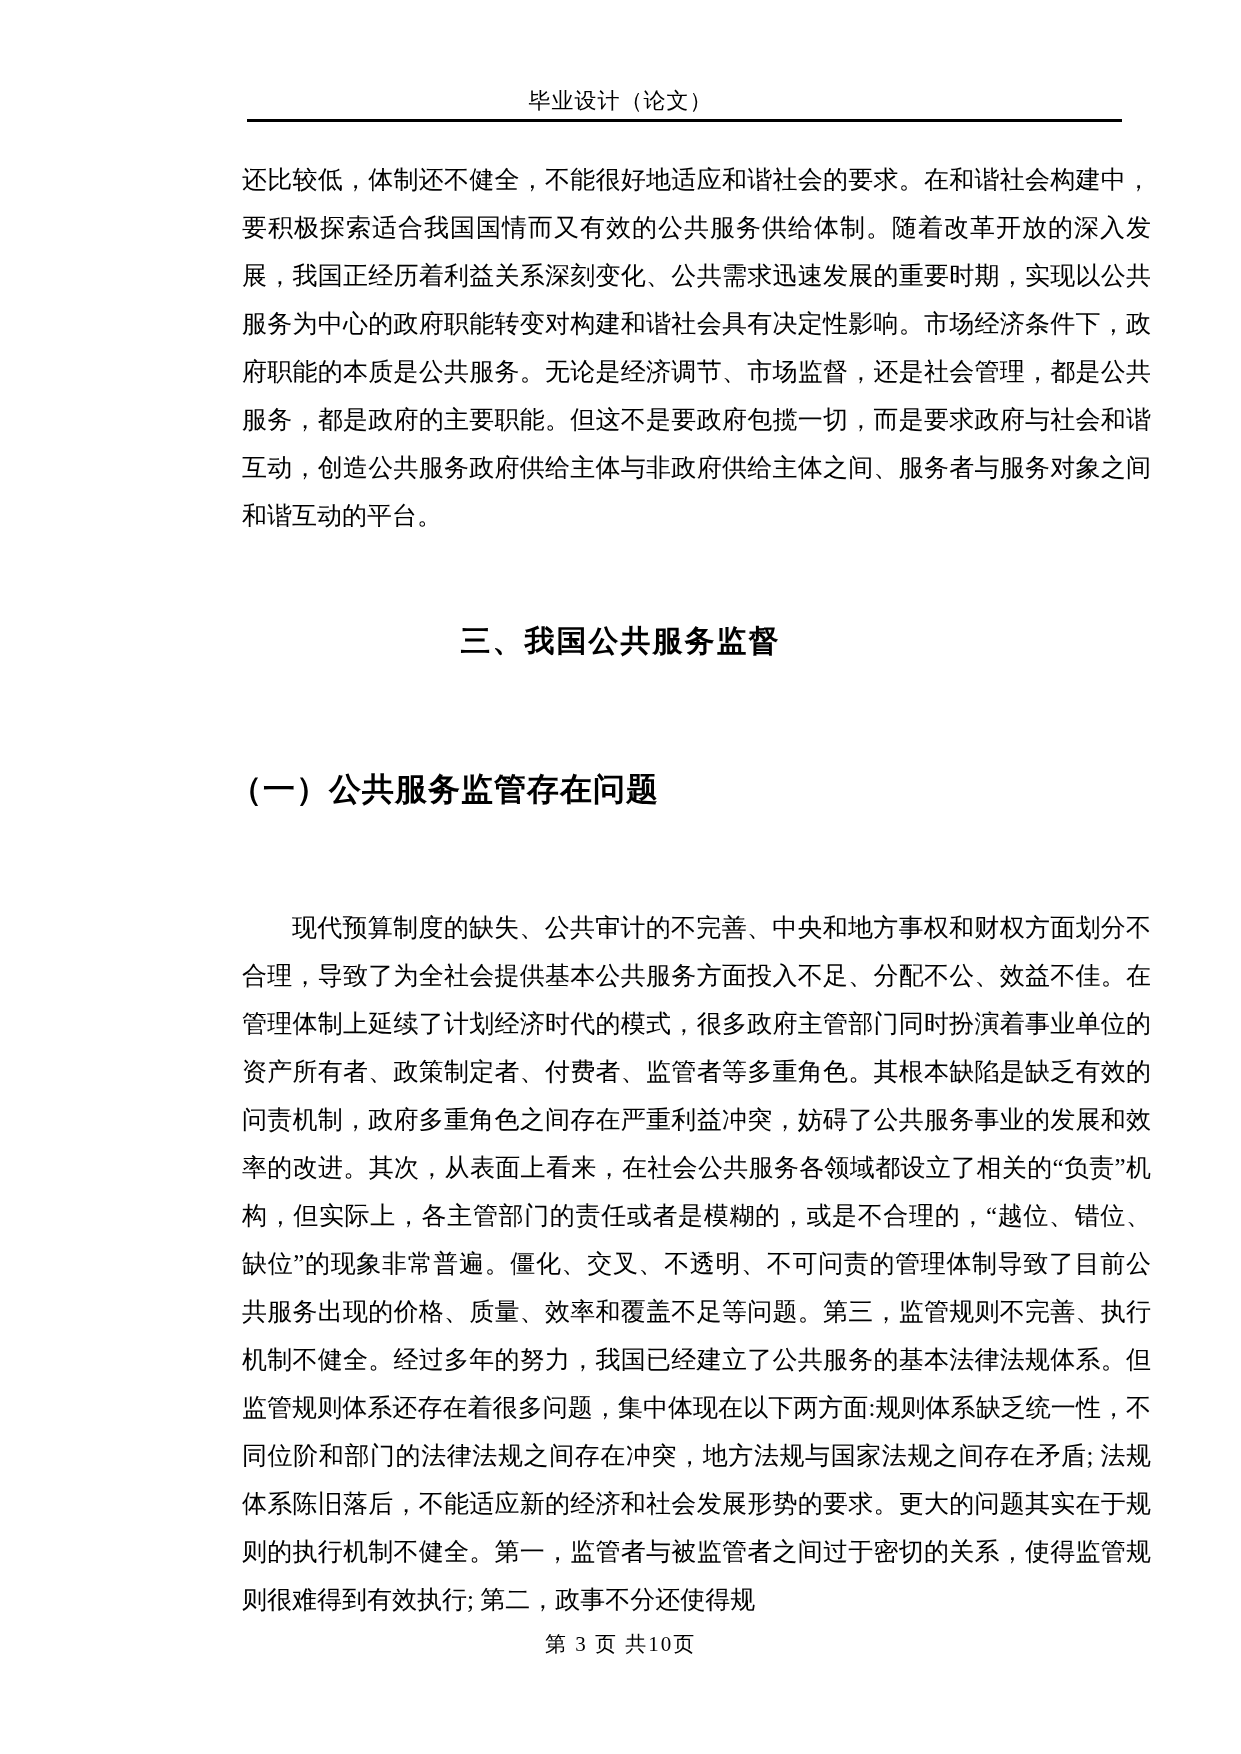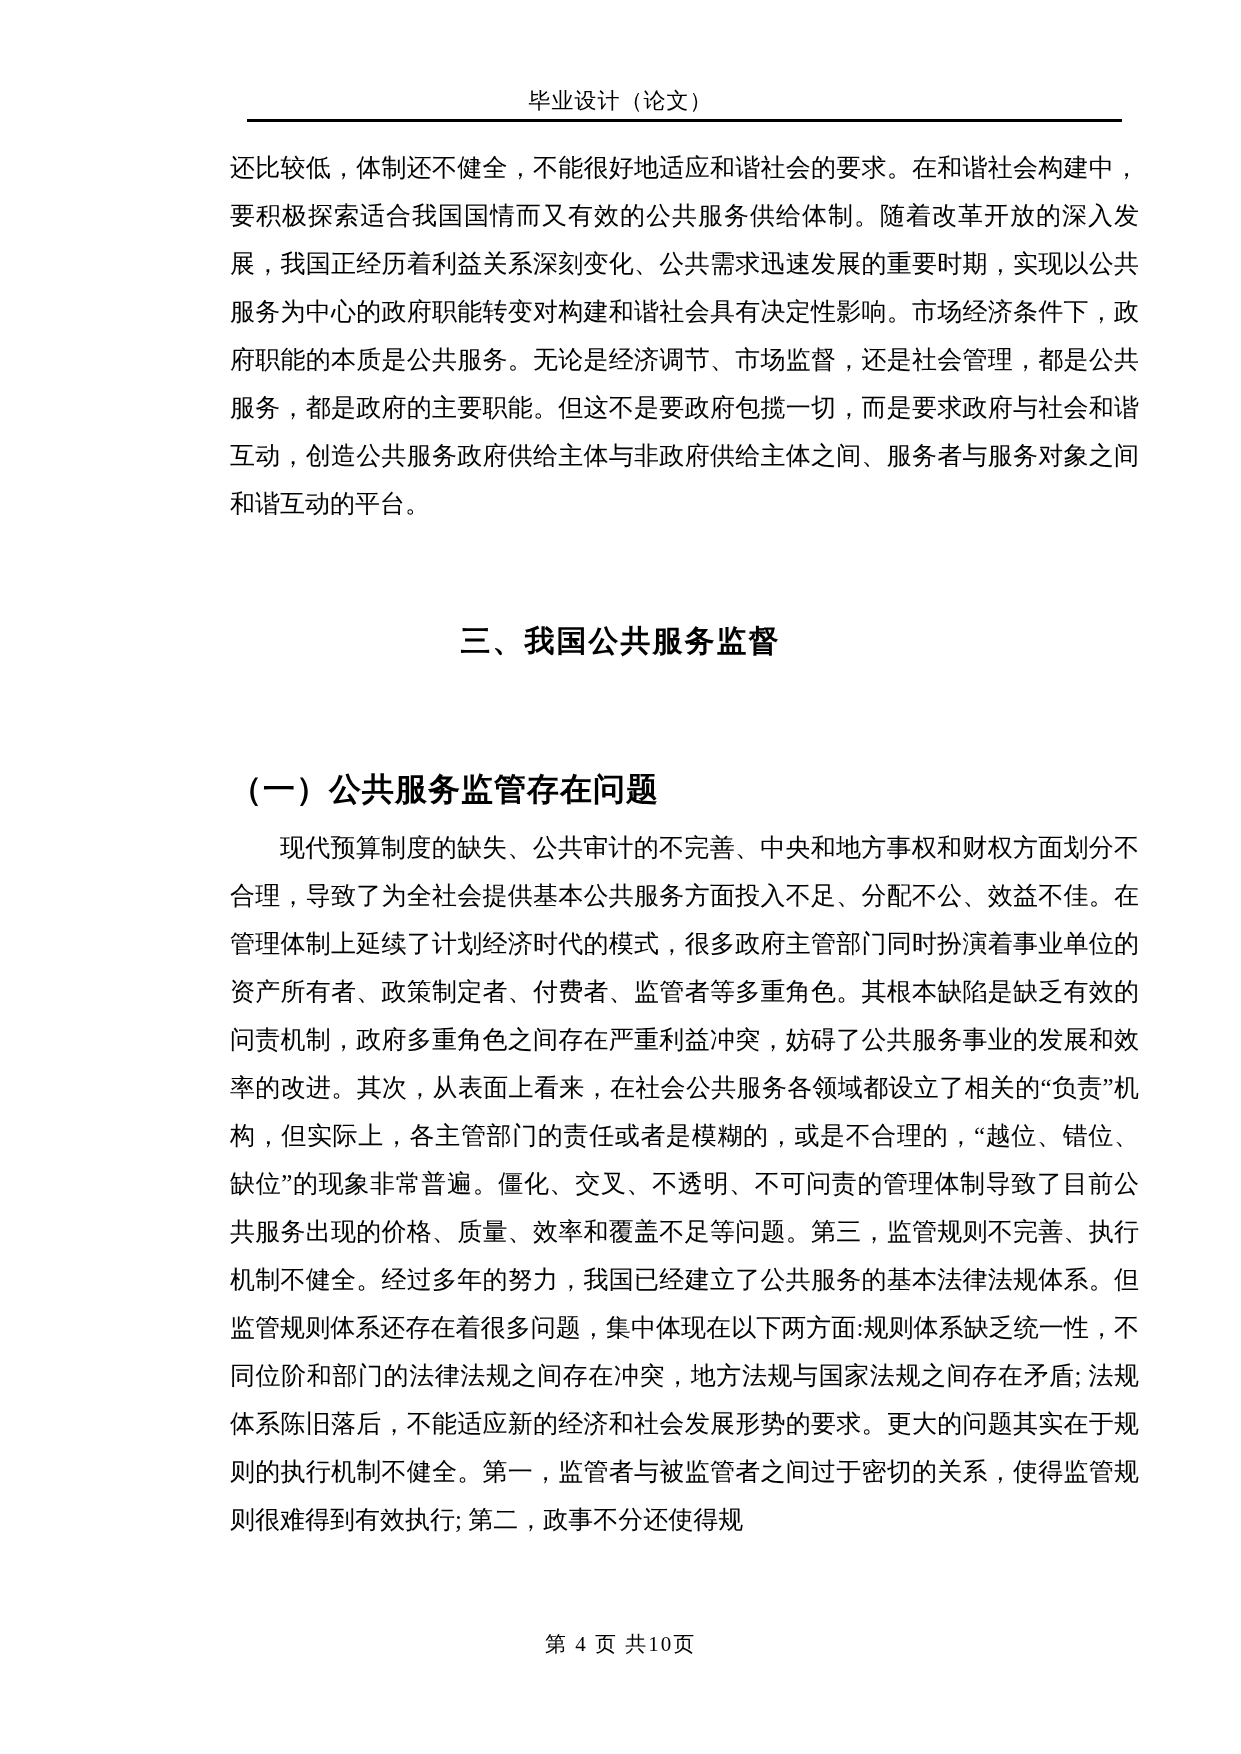--- a/index.html
+++ b/index.html
@@ -32,29 +32,29 @@
     top: 119px;
     left: 183px;
     width: 875px;
     height: 3px;
     background: #000000;
   }
   .para {
     position: absolute;
     left: 166px;
     width: 909px;
-    margin: 0;
+    margin: 12px;
     font-size: 25px;
     line-height: 48px;
     text-align: justify;
     text-justify: inter-ideograph;
     color: #000000;
   }
   .para-1 { top: 144px; }
-  .para-2 { top: 824px; text-indent: 2em; }
+  .para-2 { top: 892px; text-indent: 2em; }
   .section-heading {
     position: absolute;
     top: 605px;
     left: 0;
     right: 0;
     margin: 16px;
     text-align: center;
     font-size: 30px;
     font-weight: bold;
     letter-spacing: 2px;
@@ -97,16 +97,16 @@
 
   <p class="para para-1">还比较低，体制还不健全，不能很好地适应和谐社会的要求。在和谐社会构建中，要积极探索适合我国国情而又有效的公共服务供给体制。随着改革开放的深入发展，我国正经历着利益关系深刻变化、公共需求迅速发展的重要时期，实现以公共服务为中心的政府职能转变对构建和谐社会具有决定性影响。市场经济条件下，政府职能的本质是公共服务。无论是经济调节、市场监督，还是社会管理，都是公共服务，都是政府的主要职能。但这不是要政府包揽一切，而是要求政府与社会和谐互动，创造公共服务政府供给主体与非政府供给主体之间、服务者与服务对象之间和谐互动的平台。</p>
 
   <h1 class="section-heading">三、我国公共服务监督</h1>
 
   <h2 class="subsection-heading">（一）公共服务监管存在问题</h2>
 
   <p class="para para-2">现代预算制度的缺失、公共审计的不完善、中央和地方事权和财权方面划分不合理，导致了为全社会提供基本公共服务方面投入不足、分配不公、效益不佳。在管理体制上延续了计划经济时代的模式，很多政府主管部门同时扮演着事业单位的资产所有者、政策制定者、付费者、监管者等多重角色。其根本缺陷是缺乏有效的问责机制，政府多重角色之间存在严重利益冲突，妨碍了公共服务事业的发展和效率的改进。其次，从表面上看来，在社会公共服务各领域都设立了相关的“负责”机构，但实际上，各主管部门的责任或者是模糊的，或是不合理的，“越位、错位、缺位”的现象非常普遍。僵化、交叉、不透明、不可问责的管理体制导致了目前公共服务出现的价格、质量、效率和覆盖不足等问题。第三，监管规则不完善、执行机制不健全。经过多年的努力，我国已经建立了公共服务的基本法律法规体系。但监管规则体系还存在着很多问题，集中体现在以下两方面:规则体系缺乏统一性，不同位阶和部门的法律法规之间存在冲突，地方法规与国家法规之间存在矛盾; 法规体系陈旧落后，不能适应新的经济和社会发展形势的要求。更大的问题其实在于规则的执行机制不健全。第一，监管者与被监管者之间过于密切的关系，使得监管规则很难得到有效执行; 第二，政事不分还使得规</p>
 
   <div class="page-footer">
-    <span>第 4 页 共10页</span>
+    <span>第 3 页 共10页</span>
   </div>
 
 </div>
 
 </body></html>

